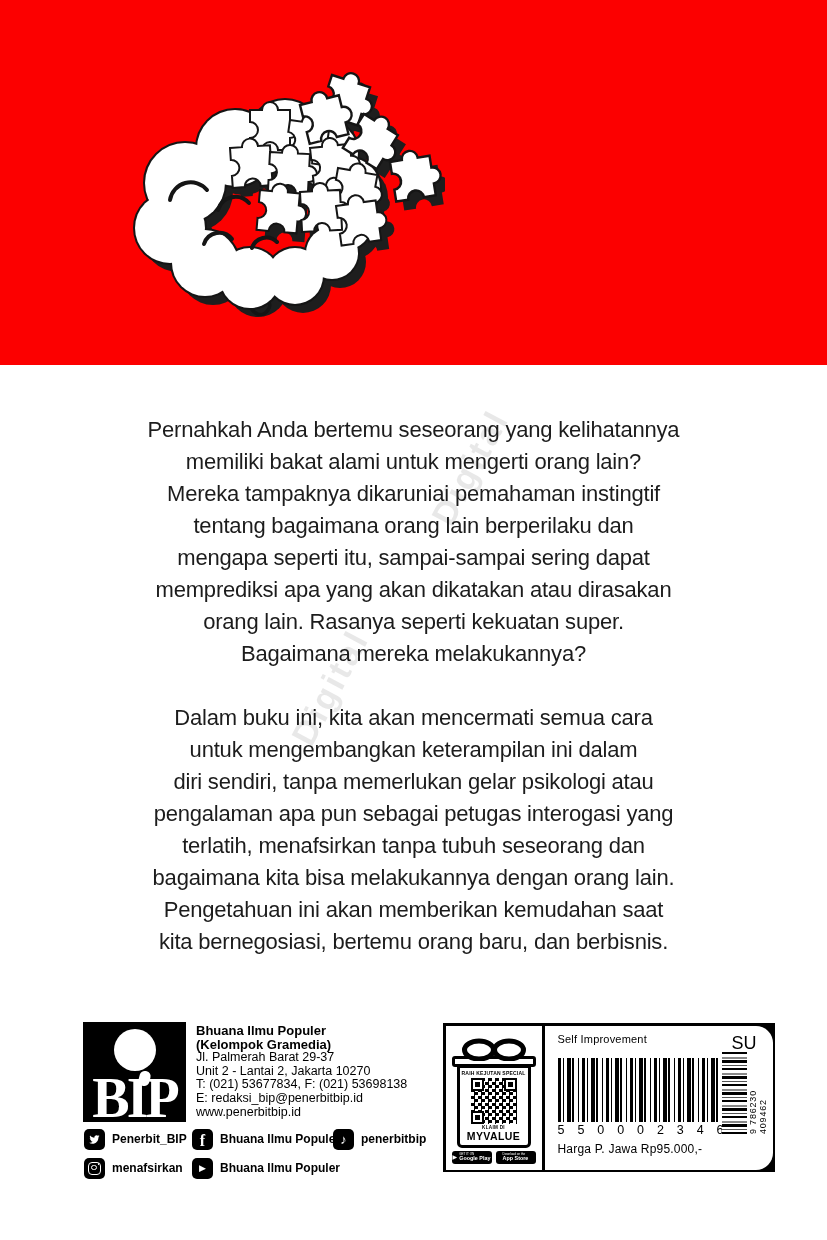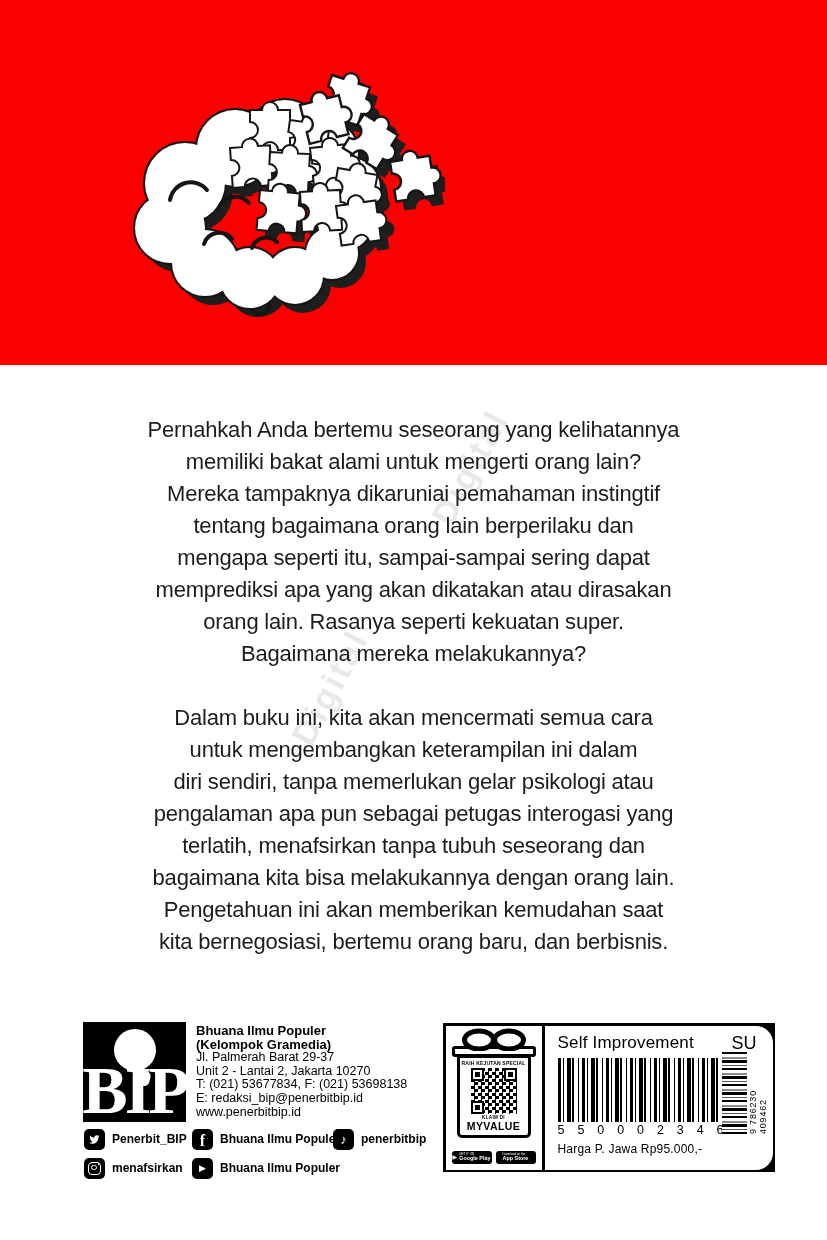--- a/index.html
+++ b/index.html
@@ -27,21 +27,21 @@
   .blurb-2 { top:702px; }
 
   
   .bip-logo { position:absolute; left:83px; top:1022px; width:103px; height:100px;
               background:#000; }
   .bip-circle { position:absolute; left:50%; top:7px; margin-left:-21px;
                 width:42px; height:42px; border-radius:50%; background:#fff; }
   .bip-tail { position:absolute; left:50%; top:49px; margin-left:4px; width:11px; height:15px;
               border-radius:5px; background:#fff; transform:rotate(14deg); }
   .bip-word { position:absolute; left:-9px; bottom:-8px; width:121px; text-align:center;
-              font-family:"Liberation Serif", serif; font-weight:700; font-size:68px;
+              font-family:"Liberation Serif", serif; font-weight:700; font-size:56px;
               letter-spacing:-3px; color:#fff; }
   .pub-info { position:absolute; left:196px; top:1024px; font-size:12.5px; line-height:13.6px; }
   .pub-info .b { font-weight:700; font-size:13px; }
 
   
   .soc-item { position:absolute; display:flex; align-items:center; gap:7px; height:22px; }
   .soc-box { width:21px; height:21px; background:#000; border-radius:5px; color:#fff;
              display:flex; align-items:center; justify-content:center; flex:0 0 auto; }
   .soc-label { font-weight:700; font-size:12px; white-space:nowrap; }
   .fb-f { font-family:"Liberation Serif", serif; font-weight:700; font-size:16px; line-height:1;
@@ -51,21 +51,21 @@
   .ig-frame { width:13px; height:13px; border:1.6px solid #fff; border-radius:4px; position:relative; }
   .ig-lens { position:absolute; left:2.2px; top:2.2px; width:5.4px; height:5.4px;
              border:1.4px solid #fff; border-radius:50%; }
   .ig-dot { position:absolute; right:.6px; top:.6px; width:1.6px; height:1.6px;
             border-radius:50%; background:#fff; }
 
   
   .sticker { position:absolute; left:443px; top:1023px; width:332px; height:149px; background:#000; }
   .sticker-inner { position:absolute; left:2.5px; top:2.5px; right:2.5px; bottom:2.5px;
                    background:#fff; border-radius:0 17px 17px 0; display:flex; overflow:hidden; }
-  .cell-qr { width:99px; border-right:3px solid #000; position:relative; padding-top:1px; }
+  .cell-qr { width:99px; border-right:3px solid #000; position:relative; padding-top:11px; }
   .cell-bc { flex:1; position:relative; padding:7px 44px 0 13px; }
 
   
   .bow { display:block; margin:0 auto -5px auto; position:relative; z-index:2; }
   .gift-lid { width:84px; height:11px; border:3.5px solid #000; border-radius:3px;
               background:#fff; margin:0 auto; position:relative; z-index:1; }
   .gift-body { width:74px; border:3.5px solid #000; border-top-width:3px; border-radius:0 0 5px 5px;
                background:#fff; margin:-2px auto 0 auto; padding:2px 0 3px 0; text-align:center; }
   .gift-head { font-size:5px; font-weight:700; letter-spacing:.2px; white-space:nowrap; }
   .qr { width:46px; height:46px; margin:2px auto 1px auto; position:relative;
@@ -78,21 +78,21 @@
   .badges { position:absolute; left:0; right:0; bottom:6px; display:flex; justify-content:center; gap:4px; }
   .badge { width:40px; height:13px; background:#000; border-radius:3px; color:#fff;
            display:flex; align-items:center; justify-content:center; gap:2px; }
   .badge .glyph { font-size:6px; line-height:1; }
   .badge .tcol { display:flex; flex-direction:column; align-items:flex-start; line-height:1; }
   .badge .tiny { font-size:3px; }
   .badge .main { font-size:5.4px; font-weight:700; }
 
   
   .bc-top { display:flex; justify-content:space-between; align-items:flex-start; }
-  .bc-cat { font-size:17px; letter-spacing:.2px; }
+  .bc-cat { font-size:11px; letter-spacing:.2px; }
   .bc-su { font-size:18px; margin-right:-28px; }
   .bc-bars { margin-top:4px; height:64px; width:162px;
     background:repeating-linear-gradient(90deg,
       #000 0 3px, #fff 3px 5px, #000 5px 6px, #fff 6px 9px,
       #000 9px 13px, #fff 13px 14px, #000 14px 16px, #fff 16px 20px,
       #000 20px 21px, #fff 21px 24px); }
   .bc-digits { width:166px; margin-top:1px; font-size:12.5px; font-weight:500;
                display:flex; justify-content:space-between; }
   .bc-price { margin-top:5px; font-size:12px; letter-spacing:.2px; }
   .isbn-wrap { position:absolute; right:5px; top:26px; display:flex; align-items:stretch; height:82px; }

